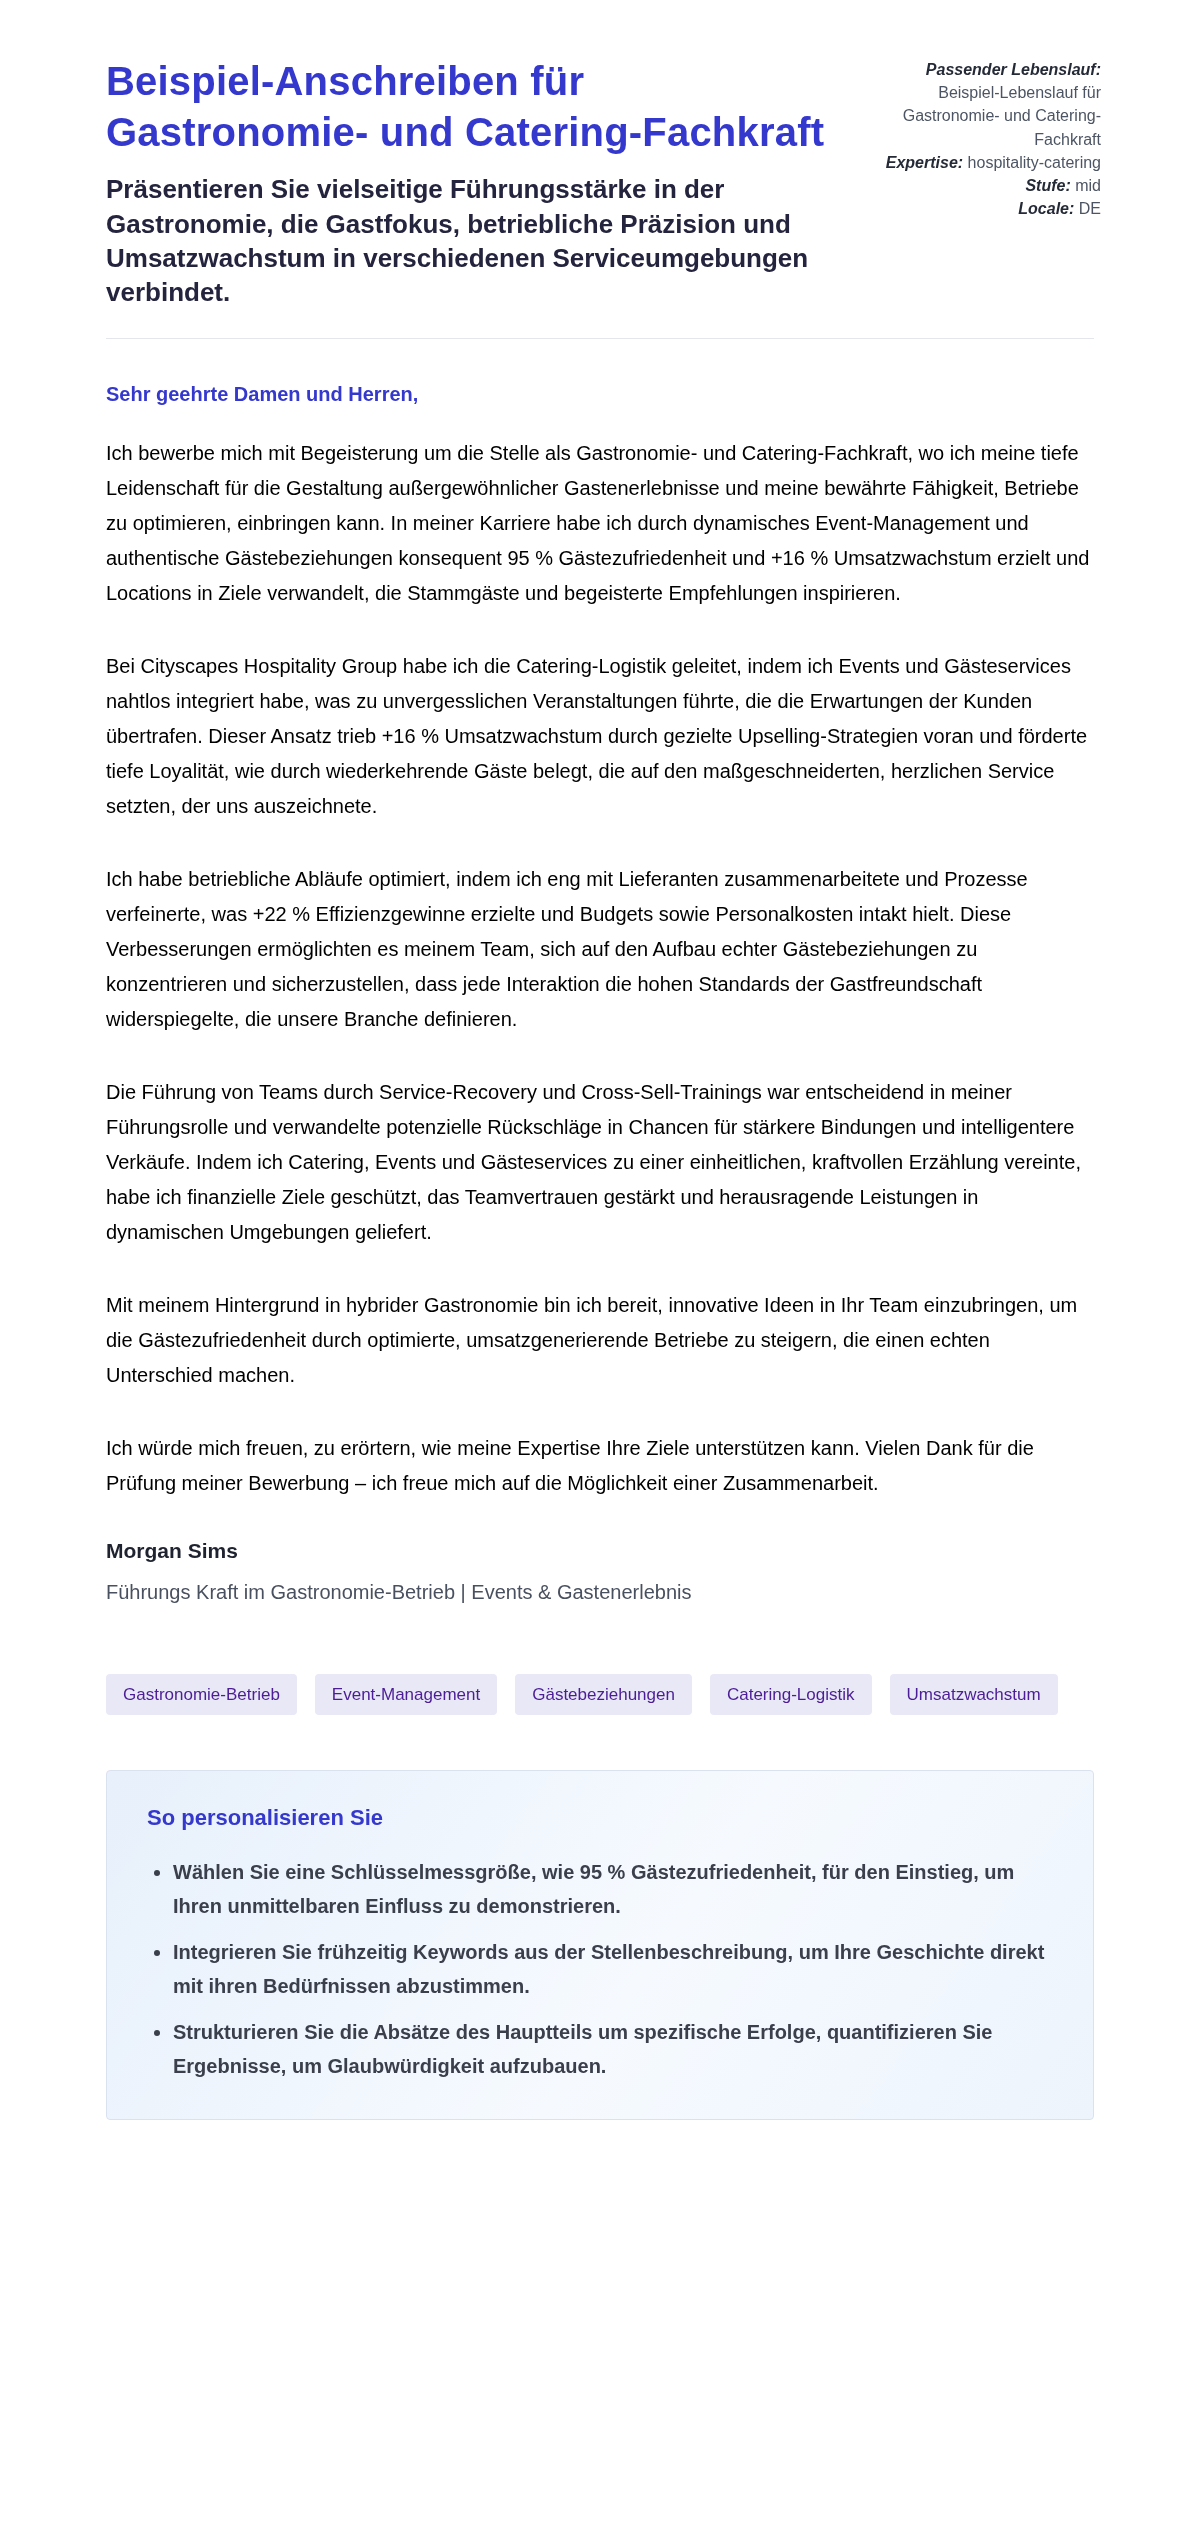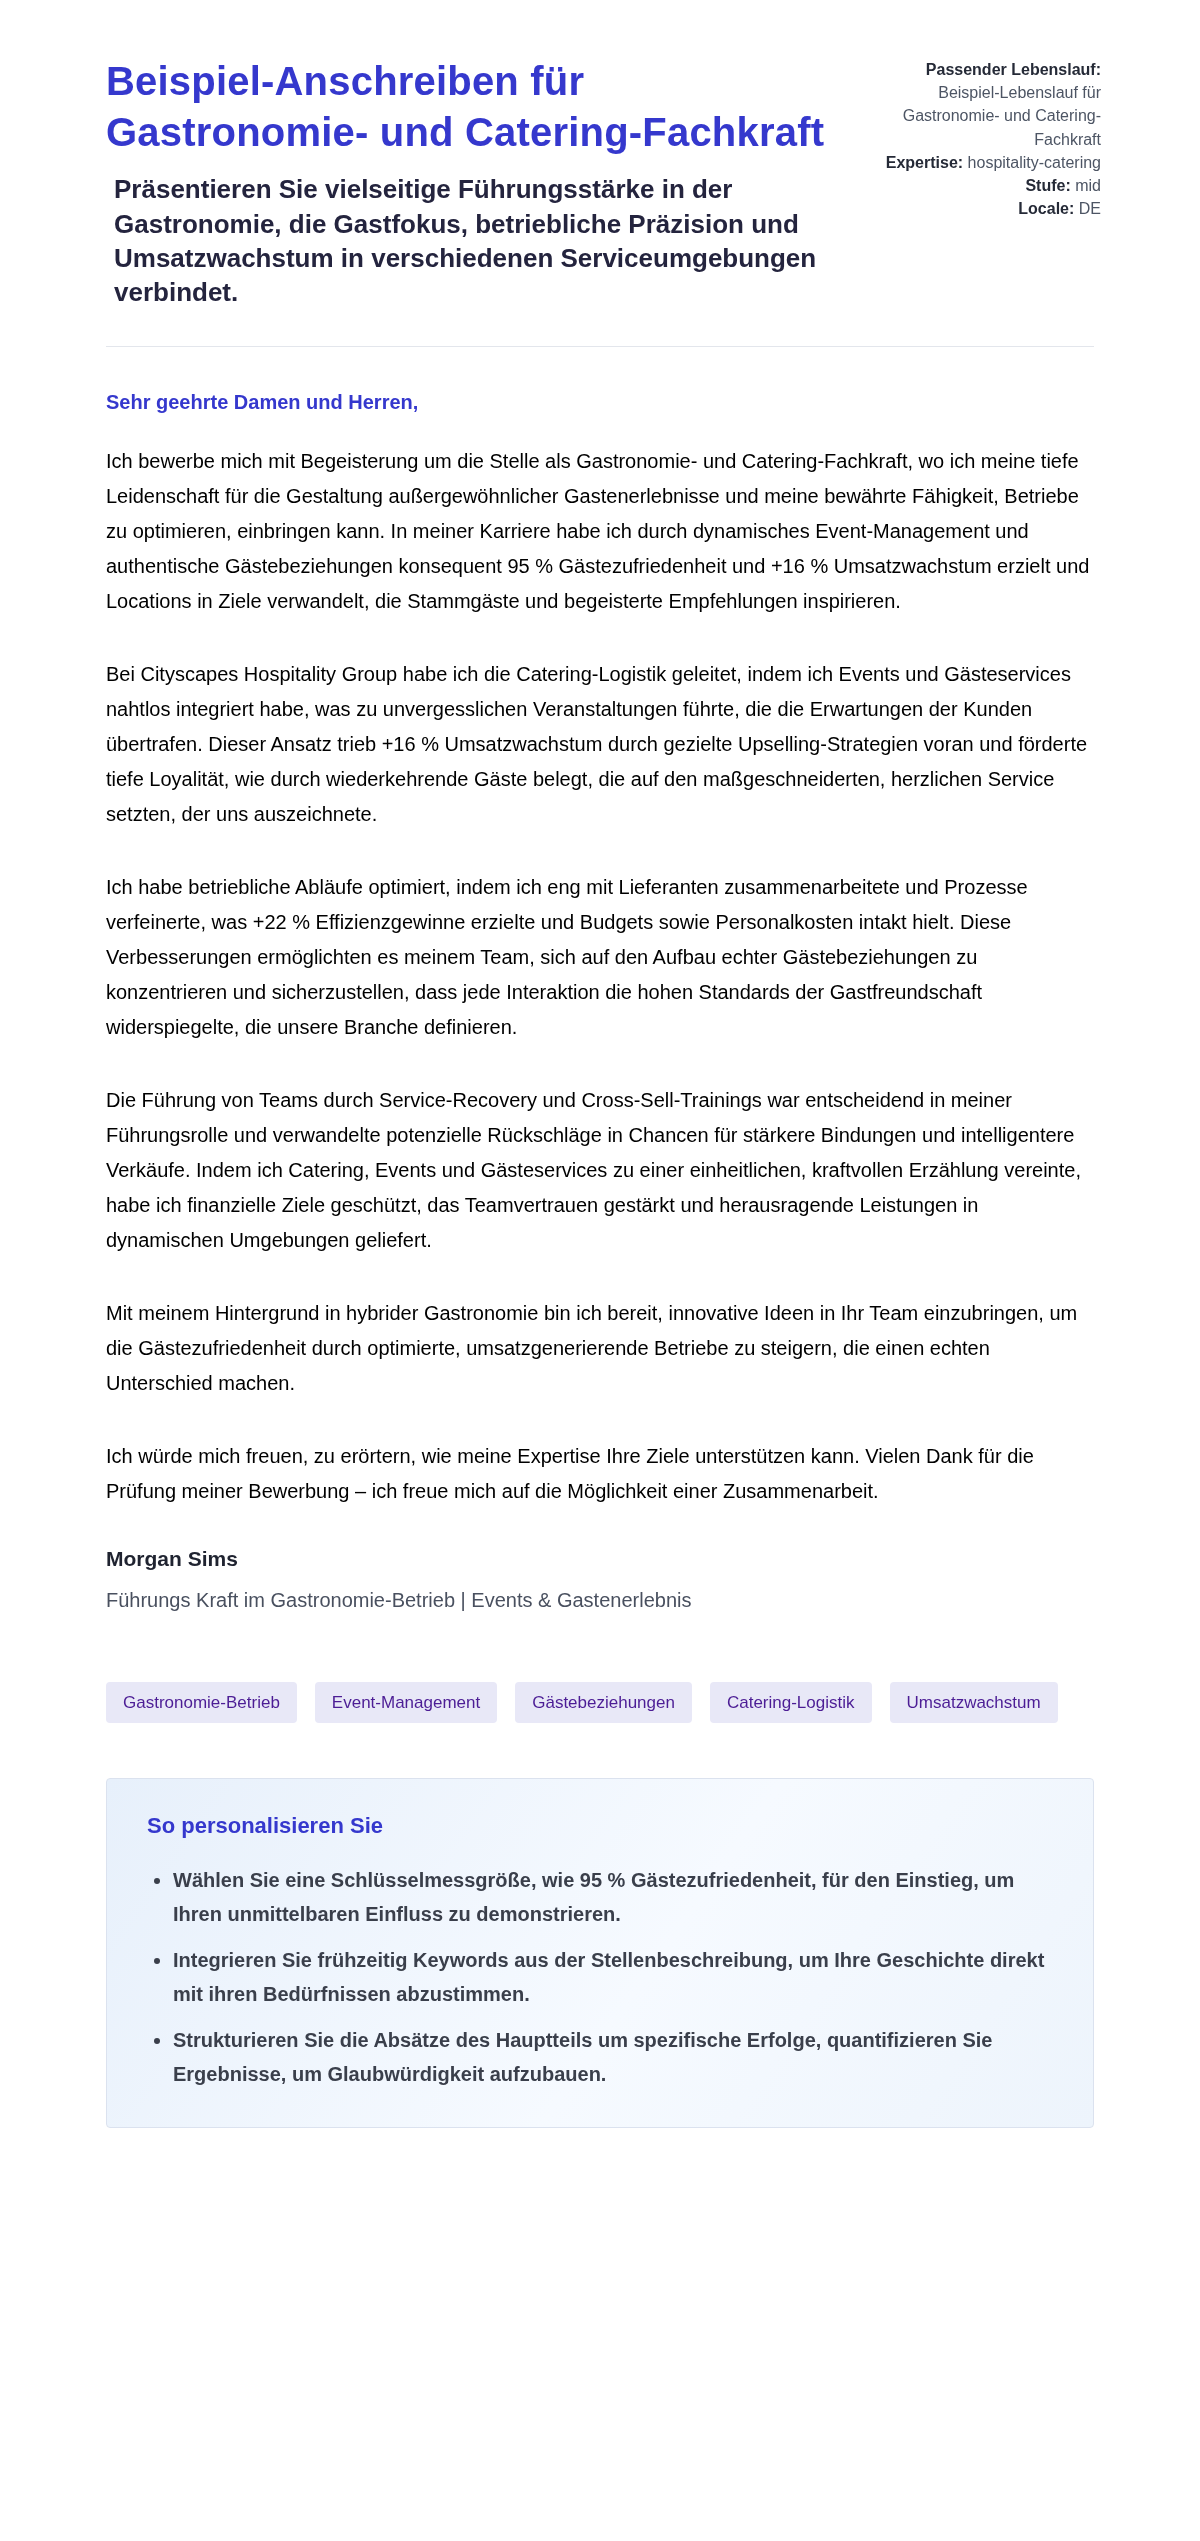--- a/index.html
+++ b/index.html
@@ -28,37 +28,37 @@
   .header-left { flex: 0 0 730px; max-width: 730px; }
   .page-title {
     margin: 0 0 14px 0;
     font-size: 40px;
     line-height: 1.28;
     font-weight: 700;
     color: #3538cd;
     letter-spacing: 0.2px;
   }
   .page-subtitle {
-    margin: 8px;
+    margin: 0;
     font-size: 26px;
     line-height: 1.32;
     font-weight: 700;
     color: #24243e;
   }
   .meta {
     flex: 0 0 225px;
     max-width: 225px;
     margin-left: auto;
     text-align: right;
     font-size: 16px;
     line-height: 1.45;
     padding-top: 2px;
   }
   .meta-item { color: #4d5564; }
-  .meta-label { font-weight: 700; color: #252a37; }
+  .meta-label { font-weight: 700; color: #252a37; font-style: italic; }
   .meta-value { color: #4d5564; }
 
   .divider {
     border: none;
     border-top: 1px solid #e3e6ec;
     margin: 28px 0 0 0;
   }
 
   
   .letter { margin-top: 44px; }

